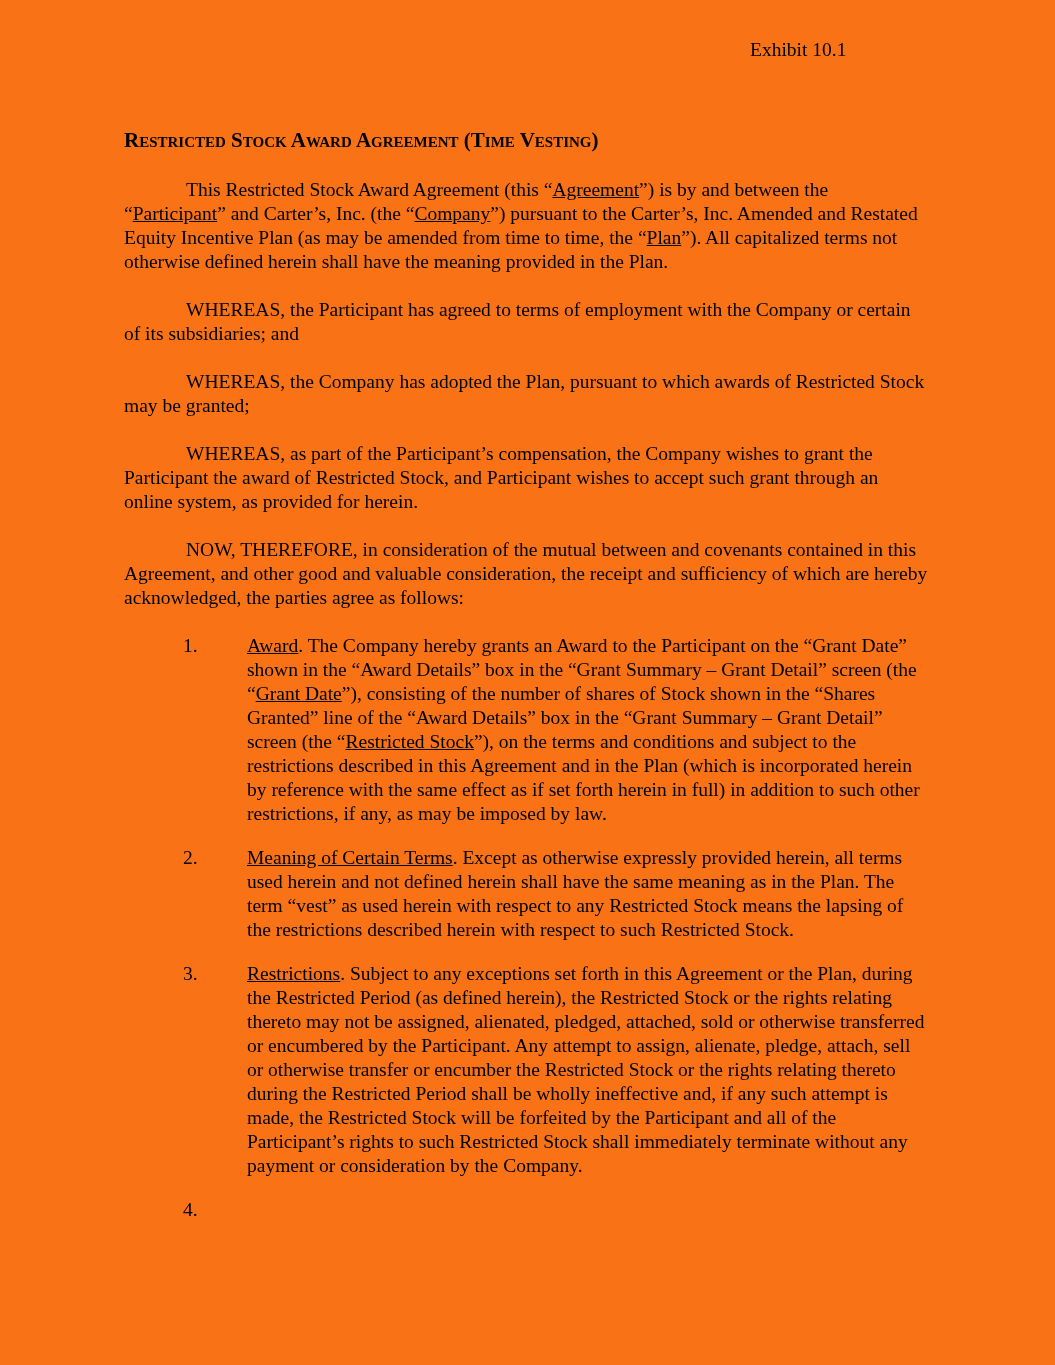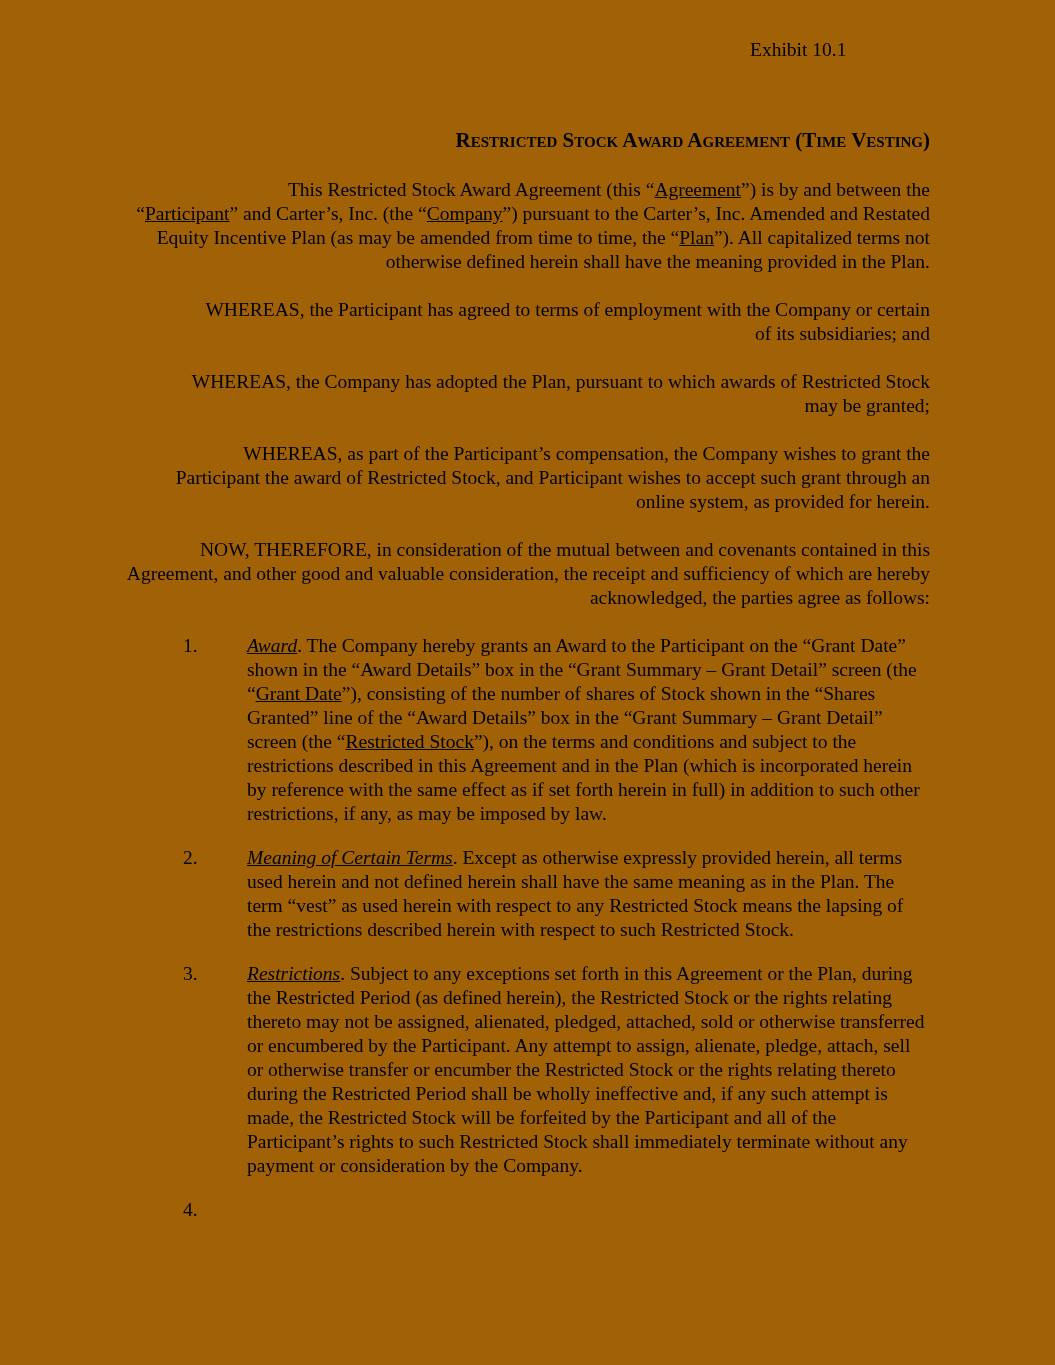--- a/index.html
+++ b/index.html
@@ -5,59 +5,59 @@
   * { margin: 0; padding: 0; box-sizing: border-box; }
   html, body { background: #ffffff; }
   body {
     font-family: "Liberation Serif", "DejaVu Serif", serif;
     color: #000000;
   }
   .page {
     position: relative;
     width: 1055px;
     height: 1365px;
-    background: #a16207;
+    background: #f97316;
     overflow: hidden;
     padding: 38px 125px 12px 124px;
   }
   .content {
     font-size: 19.5px;
     line-height: 24px;
   }
   .exhibit {
     margin-left: 626px;
     white-space: nowrap;
   }
   .doc-title {
-    text-align: right;
+    text-align: left;
     font-weight: bold;
     font-variant: small-caps;
     font-size: 21px;
     line-height: 24px;
     margin-top: 66px;
     margin-bottom: 26px;
   }
   p.body-para {
     text-indent: 62px;
     margin-bottom: 24px;
-    text-align: right;
+    text-align: left;
   }
   .numbered-list { margin-top: 0; }
   .list-item {
     position: relative;
     padding-left: 123px;
     margin-bottom: 20px;
   }
   .list-item .num {
     position: absolute;
     left: 59px;
     top: 0;
   }
   span.u { text-decoration: underline; }
-  span.iu { font-style: italic; text-decoration: underline; }
+  span.iu { text-decoration: underline; }
 </style>
 </head>
 <body>
 
 <div class="page">
   <div class="content">
 
     <div class="exhibit">Exhibit 10.1</div>
 
     <h1 class="doc-title">Restricted Stock Award Agreement (Time Vesting)</h1>

